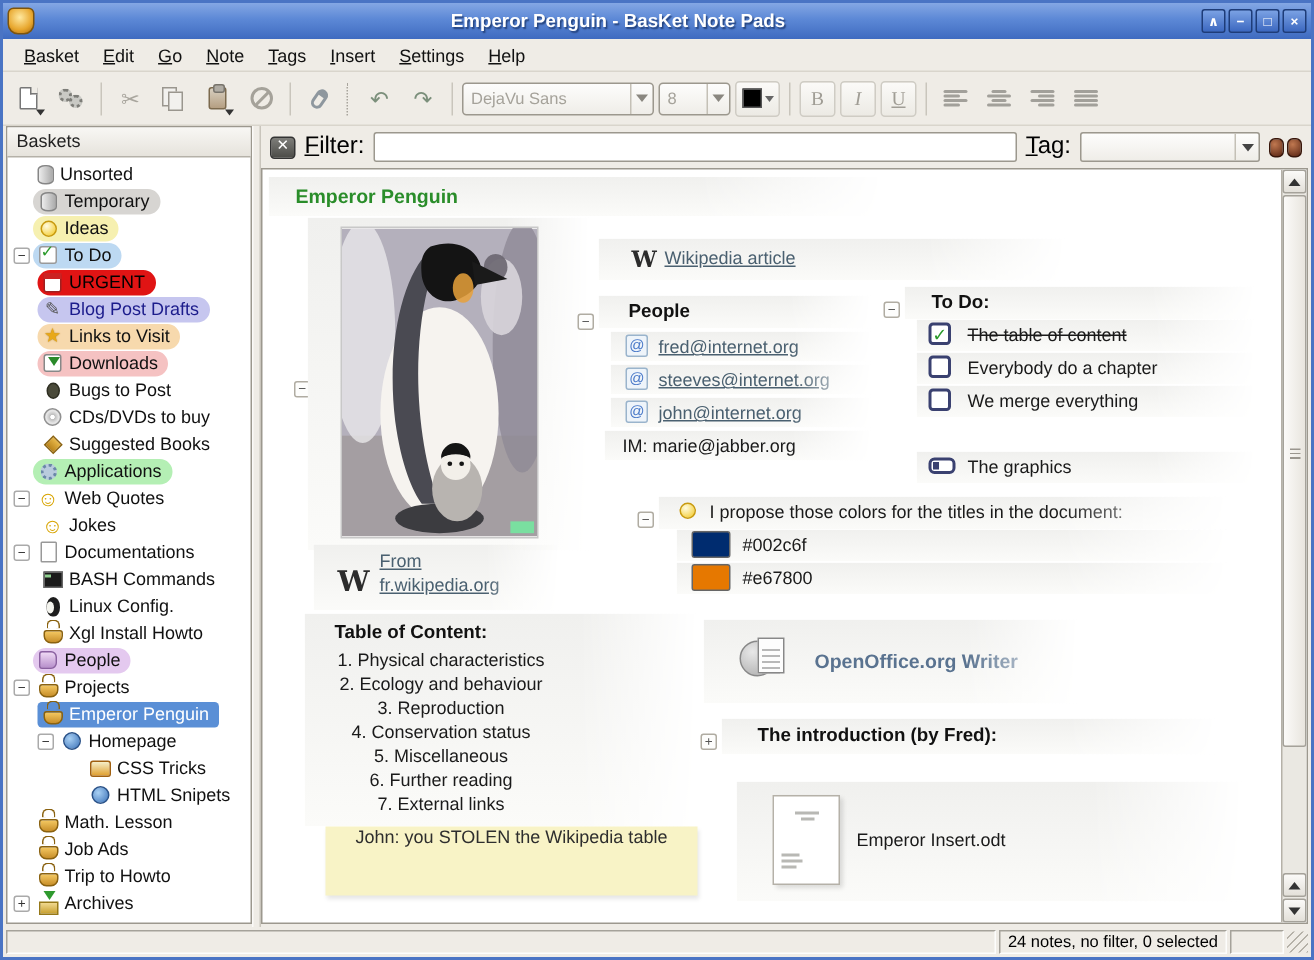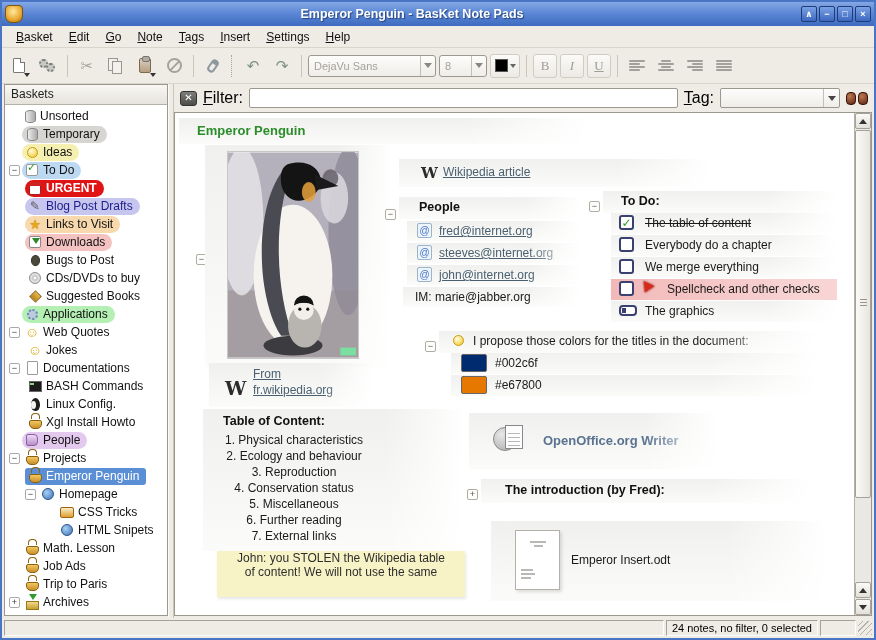--- a/index.html
+++ b/index.html
@@ -88,21 +88,21 @@
   .pgn { width:9px; height:13px; background:#1d1d1d; border-radius:50% 50% 45% 45%; }
   .pgn::after { content:""; position:absolute; left:4px; top:5px; width:5px; height:8px; background:#f4f4ee; border-radius:50%; }
   .basketic { width:13px; height:9px; background:linear-gradient(#f4c861,#c88f2a); border:1px solid #8a6210; border-radius:2px 2px 5px 5px; margin-top:5px; }
   .basketic::before { content:""; position:absolute; left:4px; top:-1px; width:7px; height:5px; border:1px solid #8a6210; border-bottom:none; border-radius:4px 4px 0 0; }
   .bookp { width:12px; height:12px; background:linear-gradient(#efd9f4,#b890cc); border:1px solid #8a60a0; border-radius:2px 4px 4px 2px; }
   .globe { width:12px; height:12px; border-radius:50%; background:radial-gradient(circle at 35% 35%,#a8d0f4,#3c72b8); border:1px solid #2a5288; }
   .cssb { width:14px; height:11px; background:linear-gradient(#f5eec8,#e0a030); border:1px solid #a06010; border-radius:2px; }
   .archic { width:13px; height:9px; background:linear-gradient(#f0d890,#c8a030); border:1px solid #967818; margin-top:6px; }
   .archic::before { content:""; position:absolute; left:4.5px; top:0; width:0; height:0; border-left:4px solid transparent; border-right:4px solid transparent; border-top:6px solid #2f9a2f; }
   .p-gray { background:#d7d5d2; } .p-yellow { background:#f6f0b0; } .p-blue { background:#bdd9f2; }
-  .p-red { background:#e01414; color:#ffffff; font-weight:bold; } .p-lav { background:#c6c6ef; color:#1c1c8c; }
+  .p-red { background:#e01414; color:#000000; font-weight:normal; } .p-lav { background:#c6c6ef; color:#1c1c8c; }
   .p-peach { background:#f7d9ad; } .p-pink { background:#f5c2c2; } .p-green { background:#b4efb4; }
   .p-purple { background:#e4c9ef; } .p-sel { background:#5a8fd6; color:#fff; border-radius:3px; }
 
   .splitter { width:6px; flex:none; background:#efece6; border-left:1px solid #fbfaf8; border-right:1px solid #c9c5bc; }
 
   
   .rightcol { flex:1; display:flex; flex-direction:column; min-width:0; }
   .filterbar { height:28px; flex:none; display:flex; align-items:center; gap:6px; padding:0 6px; }
   .clearic { width:17px; height:15px; background:linear-gradient(#7e7e7a,#4c4c48); border:1px solid #333; border-radius:3px; color:#fff; font-size:10px; font-weight:bold; display:flex; align-items:center; justify-content:center; line-height:1; }
   .flabel { font-size:16px; display:inline-block; }
@@ -496,21 +496,21 @@
               </span>
               <span>Job Ads</span>
             </span>
           </div>
         <div class="trow">
             <span class="tg sp"></span>
             <span class="pill">
               <span class="ic">
                 <span class="basketic"></span>
               </span>
-              <span>Trip to Paris</span>
+              <span>Trip to Howto</span>
             </span>
           </div>
         <div class="trow">
             <span class="tg">+</span>
             <span class="pill">
               <span class="ic">
                 <span class="archic"></span>
               </span>
               <span>Archives</span>
             </span>
@@ -606,25 +606,20 @@
           <span class="strike" style="position:absolute;left:34px;top:3px">The table of content</span>
         </div>
         <div class="note fade" style="left:436px;top:122px;width:226px;height:21px">
           <span class="cbx" style="position:absolute;left:8px;top:2px"></span>
           <span style="position:absolute;left:34px;top:3px">Everybody do a chapter</span>
         </div>
         <div class="note fade" style="left:436px;top:144px;width:226px;height:21px">
           <span class="cbx" style="position:absolute;left:8px;top:2px"></span>
           <span style="position:absolute;left:34px;top:3px">We merge everything</span>
         </div>
-        <div style="position:absolute;left:436px;top:166px;width:226px;height:21px;background:linear-gradient(90deg,#f2b8b8,#f8d4d4 85%)">
-          <span class="cbx" style="position:absolute;left:8px;top:2px"></span>
-          <span class="redarrow" style="position:absolute;left:30px;top:4px"></span>
-          <span style="position:absolute;left:56px;top:3px">Spellcheck and other checks</span>
-        </div>
         <div class="note fade" style="left:436px;top:188px;width:226px;height:21px">
           <span class="graphic-ic" style="position:absolute;left:8px;top:4px"></span>
           <span style="position:absolute;left:34px;top:3px">The graphics</span>
         </div>
 
         <span class="ctg" style="left:250px;top:228px">−</span>
         <div class="note fade" style="left:264px;top:218px;width:380px;height:22px">
           <span class="bulbc" style="position:absolute;left:14px;top:4px"></span>
           <span style="position:absolute;left:34px;top:3px">I propose those colors for the titles in the document:</span>
         </div>
@@ -669,21 +664,20 @@
               <i style="left:18px;top:14px;width:9px"></i>
             <i style="left:5px;top:38px;width:12px"></i>
               <i style="left:5px;top:42px;width:14px"></i>
               <i style="left:5px;top:46px;width:10px"></i>
           </span>
           <span style="position:absolute;left:80px;top:32px">Emperor Insert.odt</span>
         </div>
 
         <div class="sticky" style="left:42px;top:438px;width:248px;height:46px">
           <div>John: you STOLEN the Wikipedia table</div>
-          <div>of content! We will not use the same</div>
         </div>
 
         <div class="vscroll">
           <span class="sbtn up" style="top:0"></span>
           <span class="sthumb"></span>
           <span class="sbtn up" style="bottom:17px"></span>
           <span class="sbtn dn" style="bottom:0"></span>
         </div>
       </div>
     </div>

